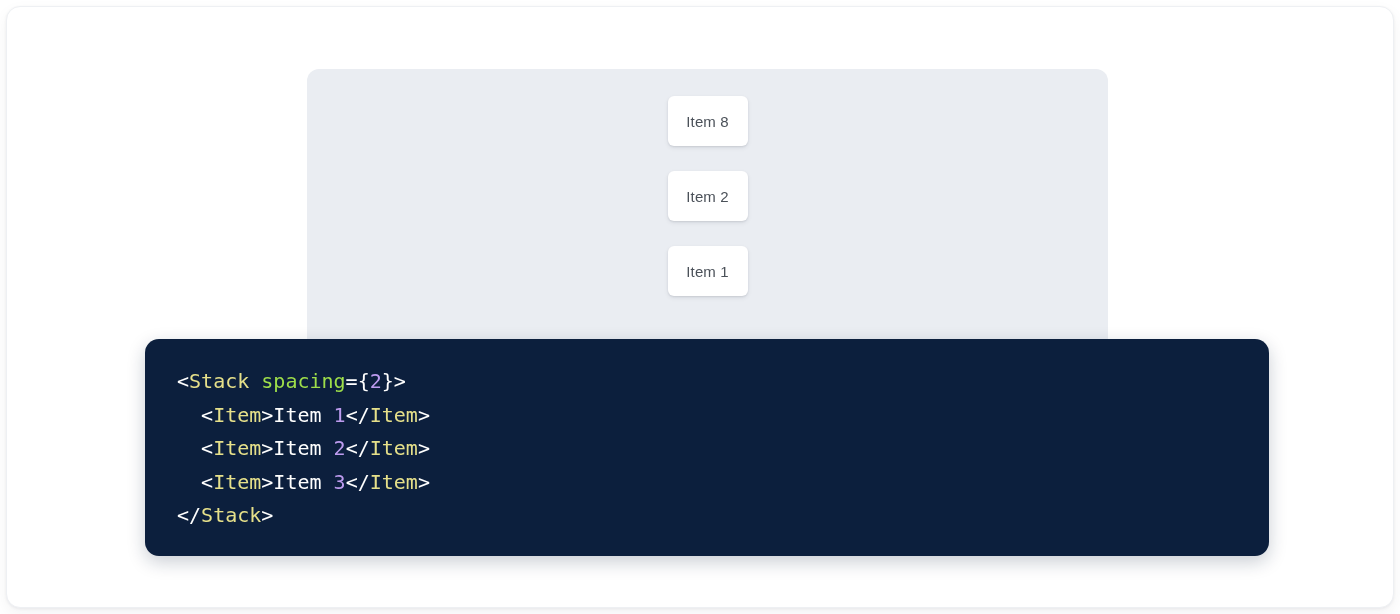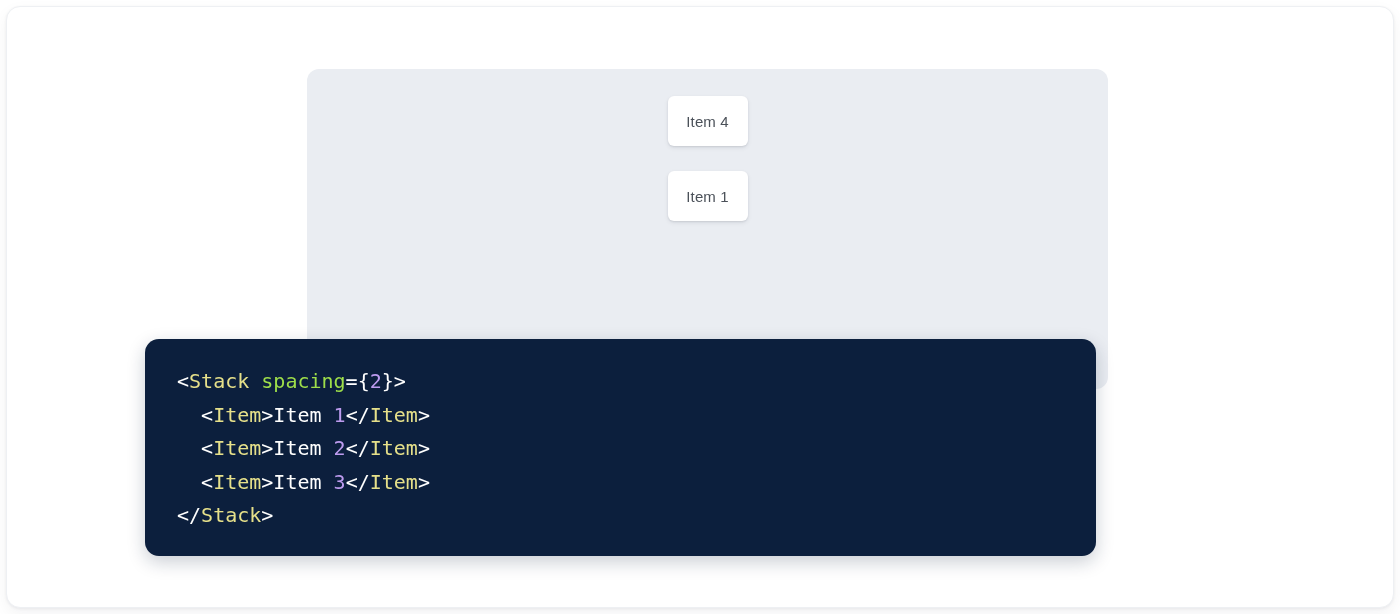--- a/index.html
+++ b/index.html
@@ -62,21 +62,21 @@
     letter-spacing: 0.1px;
     box-shadow: 0 1px 2px rgba(16,24,40,0.10), 0 2px 5px rgba(16,24,40,0.07);
     cursor: default;
   }
 
   
   .code-block {
     position: absolute;
     left: 138px;
     top: 332px;
-    width: 951px;
+    width: 1124px;
     height: 217px;
     background: #0c1f3d;
     border-radius: 14px;
     padding: 26px 32px;
     font-family: "DejaVu Sans Mono", "Liberation Mono", monospace;
     font-size: 20px;
     line-height: 33.5px;
     color: #ffffff;
     white-space: pre;
     overflow: hidden;
@@ -92,21 +92,24 @@
   .tok-text  { color: #ffffff; }
 </style>
 </head>
 <body>
 
 <div class="outer-card">
 
   <div class="preview-panel">
     <div class="stack" id="stack-container">
         <div class="stack-item">
-          <span>Item 4</span>
+          <span>Item 8</span>
+        </div>
+        <div class="stack-item">
+          <span>Item 2</span>
         </div>
         <div class="stack-item">
           <span>Item 1</span>
         </div>
       </div>
   </div>
 
   <div class="code-block" id="code-block"><span class="code-line"><span class="tok-punct">&lt;</span><span class="tok-tag">Stack</span><span class="tok-punct"> </span><span class="tok-attr">spacing</span><span class="tok-punct">={</span><span class="tok-num">2</span><span class="tok-punct">}&gt;</span></span><span class="code-line"><span>  </span><span class="tok-punct">&lt;</span><span class="tok-tag">Item</span><span class="tok-punct">&gt;</span><span class="tok-text">Item </span><span class="tok-num">1</span><span class="tok-punct">&lt;/</span><span class="tok-tag">Item</span><span class="tok-punct">&gt;</span></span><span class="code-line"><span>  </span><span class="tok-punct">&lt;</span><span class="tok-tag">Item</span><span class="tok-punct">&gt;</span><span class="tok-text">Item </span><span class="tok-num">2</span><span class="tok-punct">&lt;/</span><span class="tok-tag">Item</span><span class="tok-punct">&gt;</span></span><span class="code-line"><span>  </span><span class="tok-punct">&lt;</span><span class="tok-tag">Item</span><span class="tok-punct">&gt;</span><span class="tok-text">Item </span><span class="tok-num">3</span><span class="tok-punct">&lt;/</span><span class="tok-tag">Item</span><span class="tok-punct">&gt;</span></span><span class="code-line"><span class="tok-punct">&lt;/</span><span class="tok-tag">Stack</span><span class="tok-punct">&gt;</span></span></div>
 
 </div>

